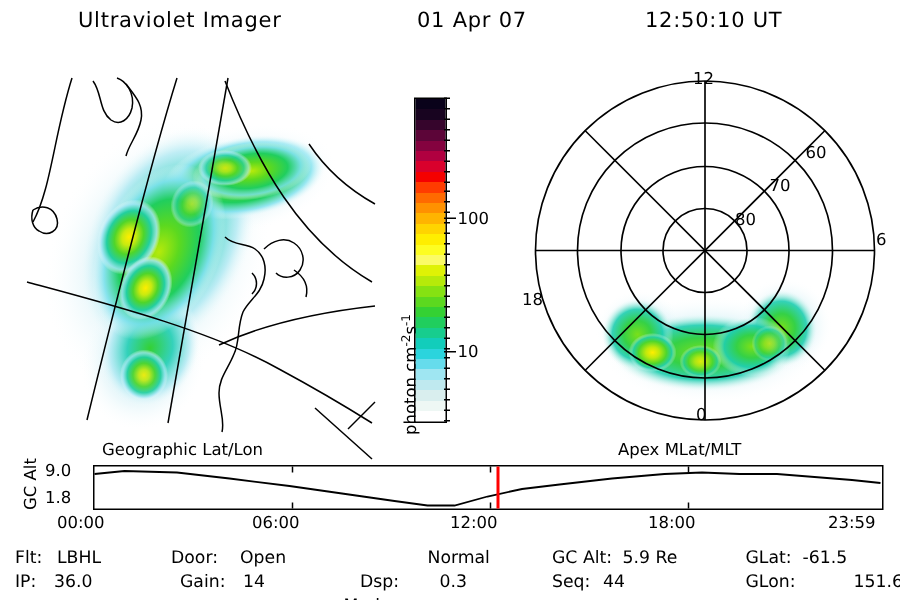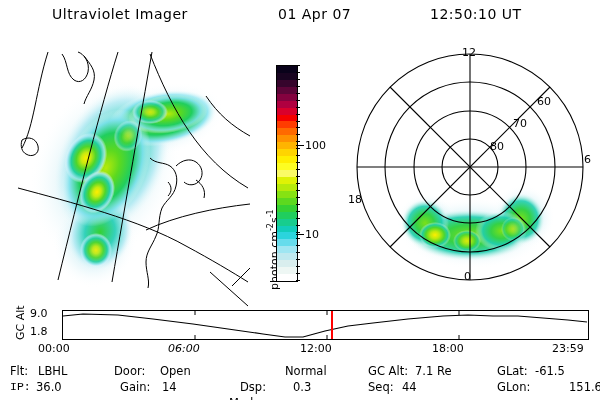--- a/index.html
+++ b/index.html
@@ -206,20 +206,22 @@
     <div class="abs lbl" style="left:117px;top:1px;">12</div>
     <div class="abs lbl" style="left:3px;top:108px;margin-top:40px;">18</div>
     <div class="abs lbl" style="left:239px;top:108px;">6</div>
     <div class="abs lbl" style="left:119px;top:225px;">0</div>
 
     <div class="abs lbl" style="left:192px;top:50px;">60</div>
     <div class="abs lbl" style="left:168px;top:72px;">70</div>
     <div class="abs lbl" style="left:145px;top:95px;">80</div>
   </div>
 
+  <div class="abs lbl" style="left:68px;top:293px;">Geographic Lat/Lon</div>
+  <div class="abs lbl" style="left:412px;top:293px;">Apex MLat/MLT</div>
 
   <div class="abs rot lbl" style="left:14px;top:340px;">GC Alt</div>
 
   <div class="abs lbl" style="left:30px;top:307px;">9.0</div>
   <div class="abs lbl" style="left:30px;top:325px;">1.8</div>
 
   <div class="abs" style="left:62px;top:310px;width:525px;height:28px;border:1px solid #000;">
     <svg width="525" height="28" viewBox="0 0 525 28">
       <path d="M 0 5 L 20 3 L 55 4 L 90 8 L 130 13 L 165 18 L 200 23 L 222 26
                L 240 26 L 262 20 L 285 15 L 310 12 L 345 8 L 380 5 L 405 4
@@ -229,40 +231,40 @@
       <line x1="132" y1="24" x2="132" y2="28" stroke="#000" stroke-width="1"></line>
       <line x1="264" y1="0" x2="264" y2="4" stroke="#000" stroke-width="1"></line>
       <line x1="264" y1="24" x2="264" y2="28" stroke="#000" stroke-width="1"></line>
       <line x1="396" y1="0" x2="396" y2="4" stroke="#000" stroke-width="1"></line>
       <line x1="396" y1="24" x2="396" y2="28" stroke="#000" stroke-width="1"></line>
     </svg>
     <div class="abs" style="left:268px;top:0px;width:1.5px;height:28px;background:#ff0000;"></div>
   </div>
 
   <div class="abs lbl" style="left:38px;top:342px;">00:00</div>
-  <div class="abs lbl" style="left:168px;top:342px;font-style:italic;">06:00</div>
+  <div class="abs lbl" style="left:168px;top:342px;">06:00</div>
   <div class="abs lbl" style="left:300px;top:342px;">12:00</div>
   <div class="abs lbl" style="left:432px;top:342px;">18:00</div>
   <div class="abs lbl" style="left:552px;top:342px;">23:59</div>
 
   <div class="abs status" style="left:10px;top:364px;">
     <span class="abs" style="left:0px;">Flt:</span>
     <span class="abs" style="left:28px;">LBHL</span>
     <span class="abs" style="left:104px;">Door:</span>
     <span class="abs" style="left:150px;">Open</span>
     <span class="abs" style="left:219px;margin-top:32px;">Mode:</span>
     <span class="abs" style="left:275px;">Normal</span>
     <span class="abs" style="left:358px;">GC Alt:</span>
-    <span class="abs" style="left:405px;">7.1 Re</span>
+    <span class="abs" style="left:405px;">5.9 Re</span>
     <span class="abs" style="left:487px;">GLat:</span>
     <span class="abs" style="left:525px;">-61.5</span>
   </div>
 
   <div class="abs status" style="left:10px;top:380px;">
-    <span class="abs" style="left:0px;font-family:Liberation Mono, monospace;">IP:</span>
+    <span class="abs" style="left:0px;">IP:</span>
     <span class="abs" style="left:26px;">36.0</span>
     <span class="abs" style="left:110px;">Gain:</span>
     <span class="abs" style="left:152px;">14</span>
     <span class="abs" style="left:230px;">Dsp:</span>
     <span class="abs" style="left:283px;">0.3</span>
     <span class="abs" style="left:358px;">Seq:</span>
     <span class="abs" style="left:392px;">44</span>
     <span class="abs" style="left:487px;">GLon:</span>
     <span class="abs" style="left:530px;margin-left:29px;">151.6</span>
   </div>

